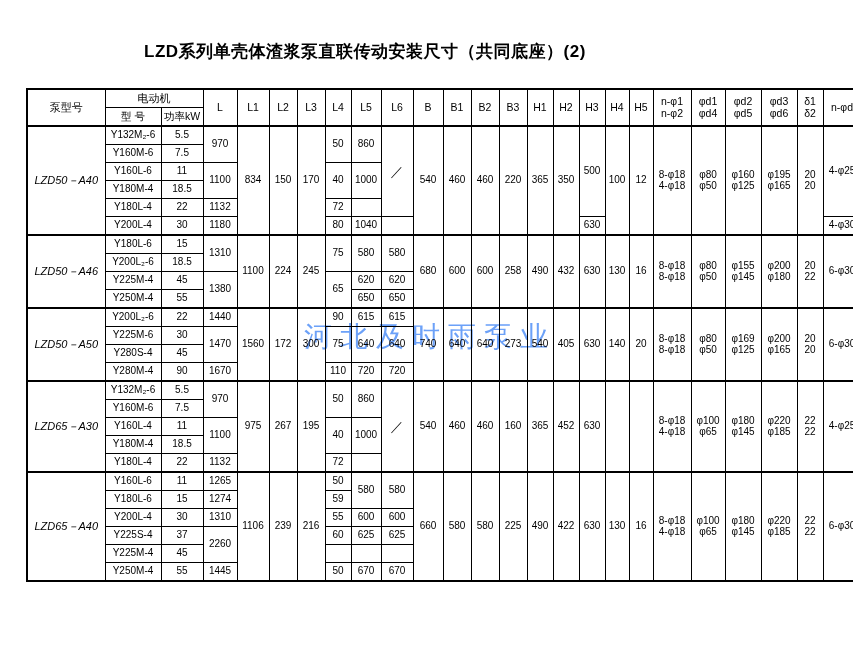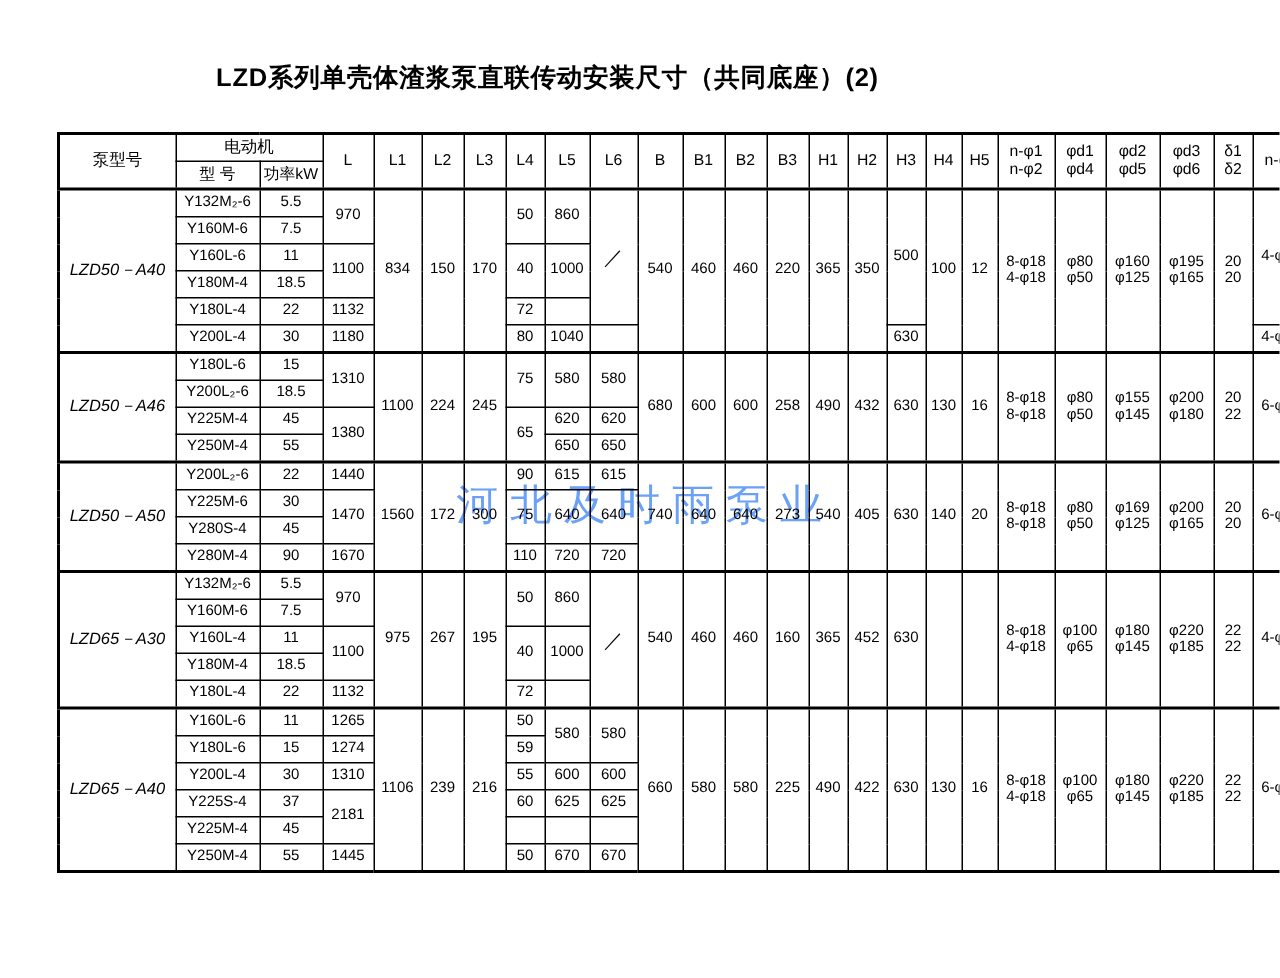--- a/index.html
+++ b/index.html
@@ -14,21 +14,21 @@
   #title{
     position:absolute;
     top:40px;left:0;width:730px;
     text-align:center;
     font-size:17px;
     font-weight:bold;
     letter-spacing:0.5px;
   }
   #tablewrap{
     position:absolute;
-    top:88px;left:38px;
+    top:88px;left:26px;
     width:800px;
   }
   table{
     border-collapse:collapse;
     table-layout:fixed;
     width:800px;
     font-size:10px;
   }
   td,th{
     border:1px solid #000;
@@ -472,21 +472,21 @@
       <td>Y200L-4</td>
       <td>30</td>
       <td>1310</td>
       <td>55</td>
       <td>600</td>
       <td>600</td>
     </tr>
     <tr>
       <td>Y225S-4</td>
       <td>37</td>
-      <td rowspan="2">2181</td>
+      <td rowspan="2">2260</td>
       <td>60</td>
       <td>625</td>
       <td>625</td>
     </tr>
     <tr>
       <td>Y225M-4</td>
       <td>45</td>
       <td></td>
       <td></td>
       <td></td>

